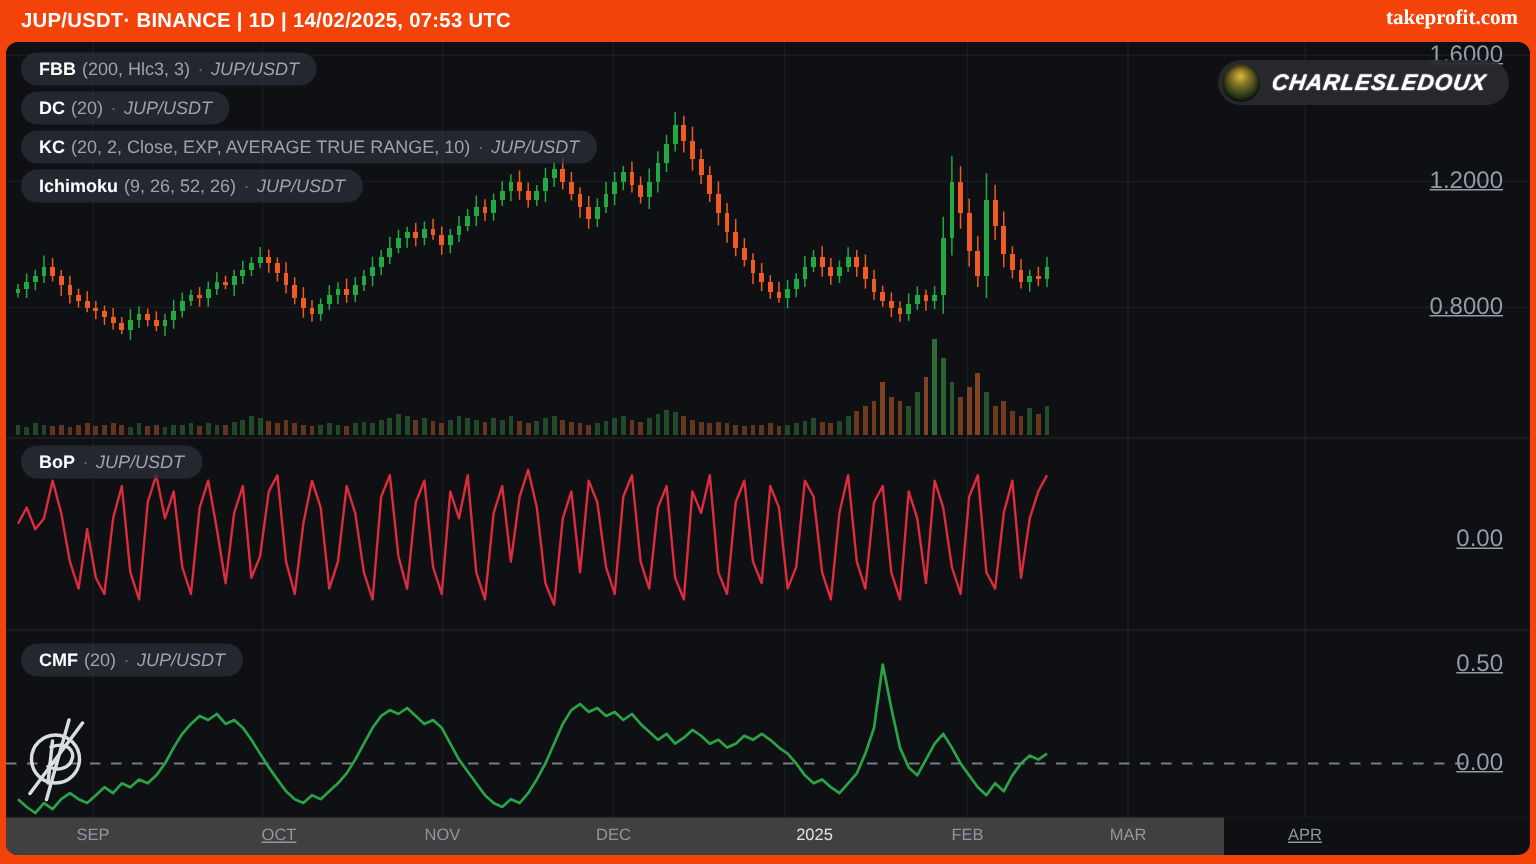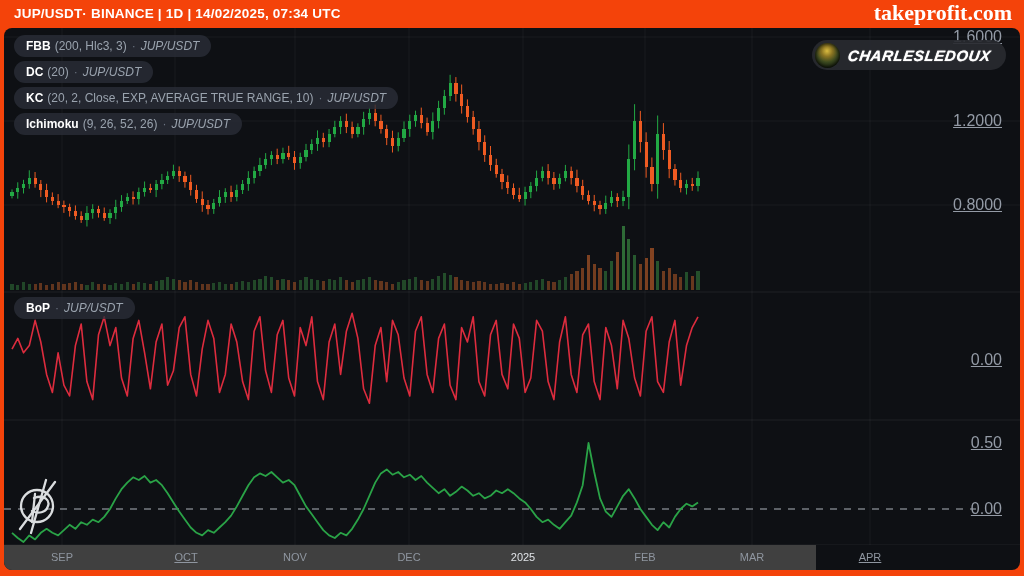--- a/index.html
+++ b/index.html
@@ -2,21 +2,21 @@
 <html><head>
 <meta charset="utf-8">
 <style>
   html,body{margin:0;padding:0;background:#000;}
   *{box-sizing:border-box;}
   .frame{position:relative;width:1024px;height:576px;background:#f4430a;overflow:hidden;
          font-family:"Liberation Sans","DejaVu Sans",sans-serif;}
   .topbar{position:absolute;left:0;top:0;width:1024px;height:28px;display:flex;
           align-items:center;justify-content:space-between;padding:0 12px 2px 14px;}
   .title{color:#ffffff;font-size:13.5px;font-weight:700;letter-spacing:.2px;}
-  .brand{color:#ffffff;font-size:22px;font-family:"Liberation Serif","DejaVu Serif",serif;font-weight:600;}
+  .brand{color:#ffffff;font-size:14px;font-family:"Liberation Serif","DejaVu Serif",serif;font-weight:600;}
   .chart{position:absolute;left:4px;top:28px;width:1016px;height:542px;background:#0e1014;
          border-radius:8px;overflow:hidden;}
   #plot{position:absolute;left:0;top:0;}
   .pills{position:absolute;display:flex;flex-direction:column;align-items:flex-start;gap:4px;z-index:5;}
   #main-pills{left:10px;top:7px;}
   #bop-pill{left:10px;top:269px;}
   #cmf-pill{left:10px;top:401px;}
   .pill{background:rgba(42,46,56,0.78);border-radius:13px;padding:4px 12px;font-size:12px;
         line-height:14px;white-space:nowrap;color:#9aa3ae;}
   .pill .p-name{color:#ffffff;font-weight:700;}
@@ -24,37 +24,37 @@
   .pill .p-sep{color:#6b7380;margin:0 5px;}
   .pill .p-sym{color:#9aa3ae;font-style:italic;}
   .pl{position:absolute;right:18px;transform:translateY(-50%);font-size:16px;color:#949ba6;z-index:4;text-decoration:underline;}
   .pl-16{top:9px;} .pl-12{top:93px;} .pl-08{top:177px;}
   .pl-bop0{top:332px;} .pl-cmf5{top:415px;} .pl-cmf0{top:481px;}
   .time-axis{position:absolute;left:0;top:517px;width:812px;height:25px;background:#404040;z-index:3;}
   .time-axis span{position:absolute;top:0;transform:translateX(-50%);line-height:25px;
                   font-size:11px;color:#8f96a0;}
   .time-axis span:nth-child(1){left:58px;} .time-axis span:nth-child(2){left:182px;text-decoration:underline;}
   .time-axis span:nth-child(3){left:291px;} .time-axis span:nth-child(4){left:405px;}
-  .time-axis span:nth-child(5){left:519px;color:#dfe2e6;text-align:right;} .time-axis span:nth-child(6){left:641px;}
+  .time-axis span:nth-child(5){left:539px;color:#dfe2e6;text-align:right;} .time-axis span:nth-child(6){left:641px;}
   .time-axis span:nth-child(7){left:748px;} .time-axis span:nth-child(8){left:866px;text-decoration:underline;}
   .badge{position:absolute;top:12px;right:14px;height:30px;background:rgba(40,42,48,0.92);
          border-radius:15px;display:flex;align-items:center;gap:8px;padding:0 15px 0 3px;z-index:6;}
   .avatar{width:25px;height:25px;border-radius:50%;
           background:radial-gradient(circle at 48% 32%,#d9bb40 0%,#8a7422 26%,#3d4a20 52%,#18200f 78%,#0c0f07 100%);
           box-shadow:inset 0 0 4px #000;}
   .badge-name{font-weight:700;font-style:italic;font-size:15px;color:#ffffff;letter-spacing:.6px;
               transform:skewX(-8deg);text-shadow:0 0 1px #fff;}
   .watermark{position:absolute;left:6px;top:447px;z-index:4;}
 </style>
 </head>
 <body>
 
 <div class="frame">
   <div class="topbar">
-    <span class="title">JUP/USDT· BINANCE | 1D | 14/02/2025, 07:34 UTC</span>
+    <span class="title">JUP/USDT· BINANCE | 1D | 14/02/2025, 07:53 UTC</span>
     <span class="brand">takeprofit.com</span>
   </div>
 
   <div class="chart">
     <svg id="plot" width="1016" height="517">
         <line x1="58" y1="0" x2="58" y2="517" stroke="rgba(255,255,255,0.05)" stroke-width="1"></line>
         <line x1="171" y1="0" x2="171" y2="517" stroke="rgba(255,255,255,0.05)" stroke-width="1"></line>
         <line x1="291" y1="0" x2="291" y2="517" stroke="rgba(255,255,255,0.05)" stroke-width="1"></line>
         <line x1="405" y1="0" x2="405" y2="517" stroke="rgba(255,255,255,0.05)" stroke-width="1"></line>
         <line x1="519" y1="0" x2="519" y2="517" stroke="rgba(255,255,255,0.05)" stroke-width="1"></line>
@@ -434,20 +434,23 @@
 
     <div class="pills" id="main-pills">
         <div class="pill"><span class="p-name">FBB</span><span class="p-params">(200, Hlc3, 3)</span><span class="p-sep">·</span><span class="p-sym">JUP/USDT</span></div>
         <div class="pill"><span class="p-name">DC</span><span class="p-params">(20)</span><span class="p-sep">·</span><span class="p-sym">JUP/USDT</span></div>
         <div class="pill"><span class="p-name">KC</span><span class="p-params">(20, 2, Close, EXP, AVERAGE TRUE RANGE, 10)</span><span class="p-sep">·</span><span class="p-sym">JUP/USDT</span></div>
         <div class="pill"><span class="p-name">Ichimoku</span><span class="p-params">(9, 26, 52, 26)</span><span class="p-sep">·</span><span class="p-sym">JUP/USDT</span></div>
       </div>
     <div class="pills" id="bop-pill">
         <div class="pill"><span class="p-name">BoP</span><span class="p-sep">·</span><span class="p-sym">JUP/USDT</span></div>
       </div>
+    <div class="pills" id="cmf-pill">
+        <div class="pill"><span class="p-name">CMF</span><span class="p-params">(20)</span><span class="p-sep">·</span><span class="p-sym">JUP/USDT</span></div>
+      </div>
 
     <div class="badge">
       <span class="avatar"></span>
       <span class="badge-name">CHARLESLEDOUX</span>
     </div>
 
     <div class="pl pl-16">1.6000</div>
     <div class="pl pl-12">1.2000</div>
     <div class="pl pl-08">0.8000</div>
     <div class="pl pl-bop0">0.00</div>

